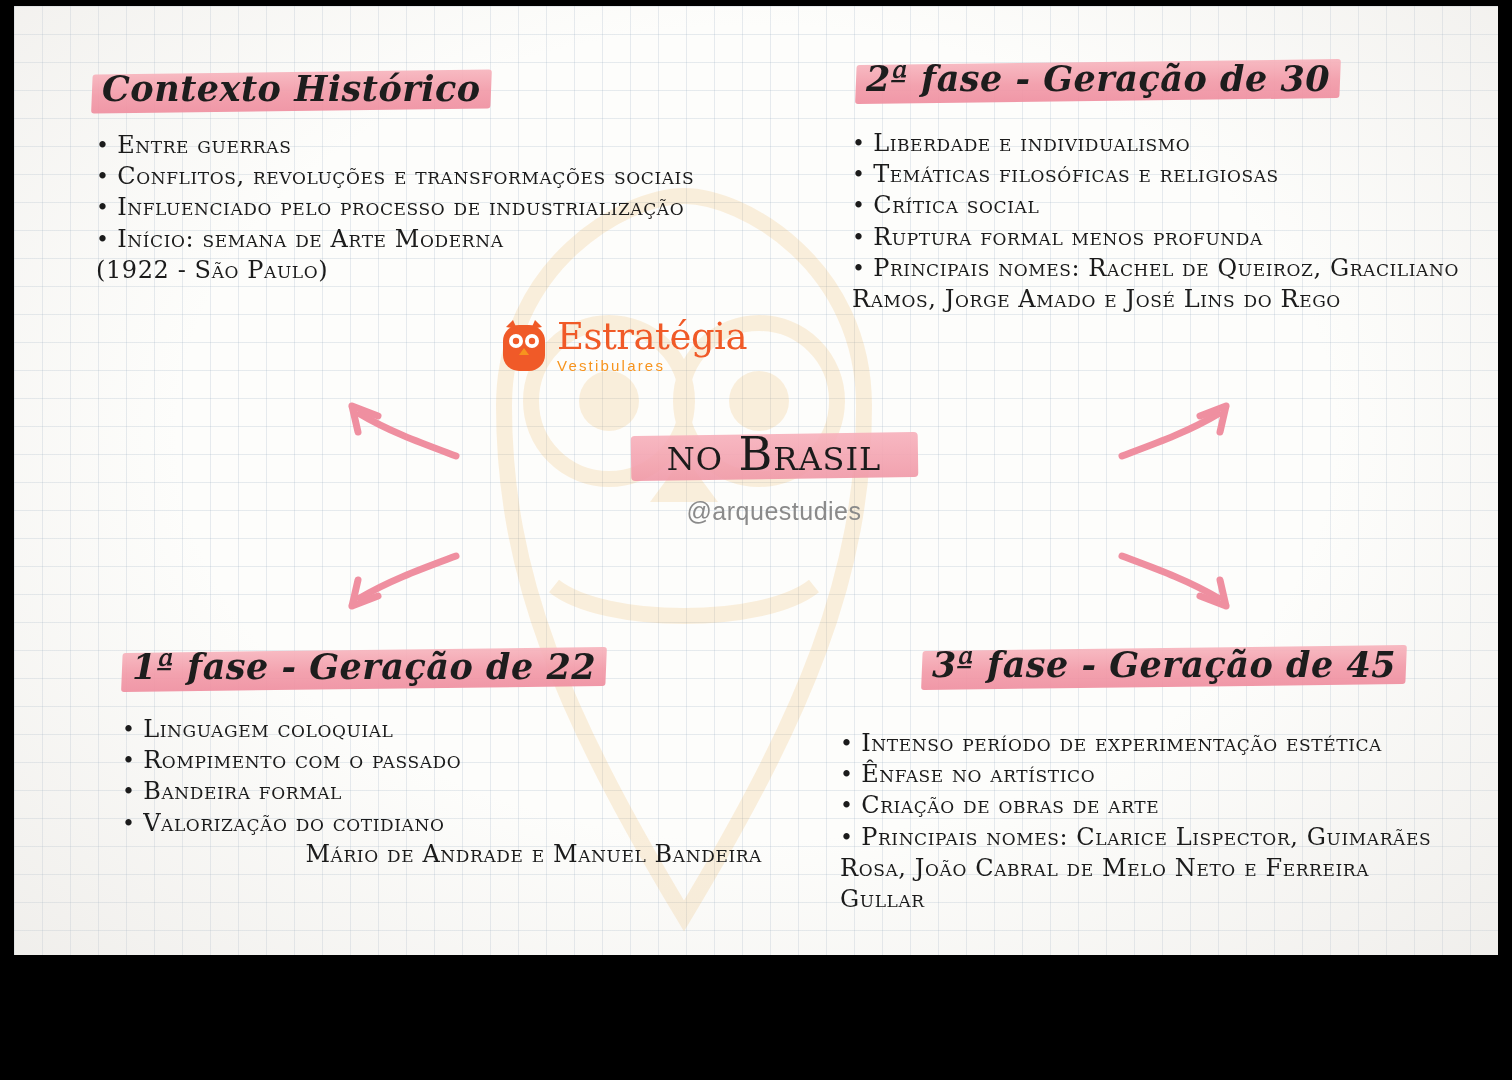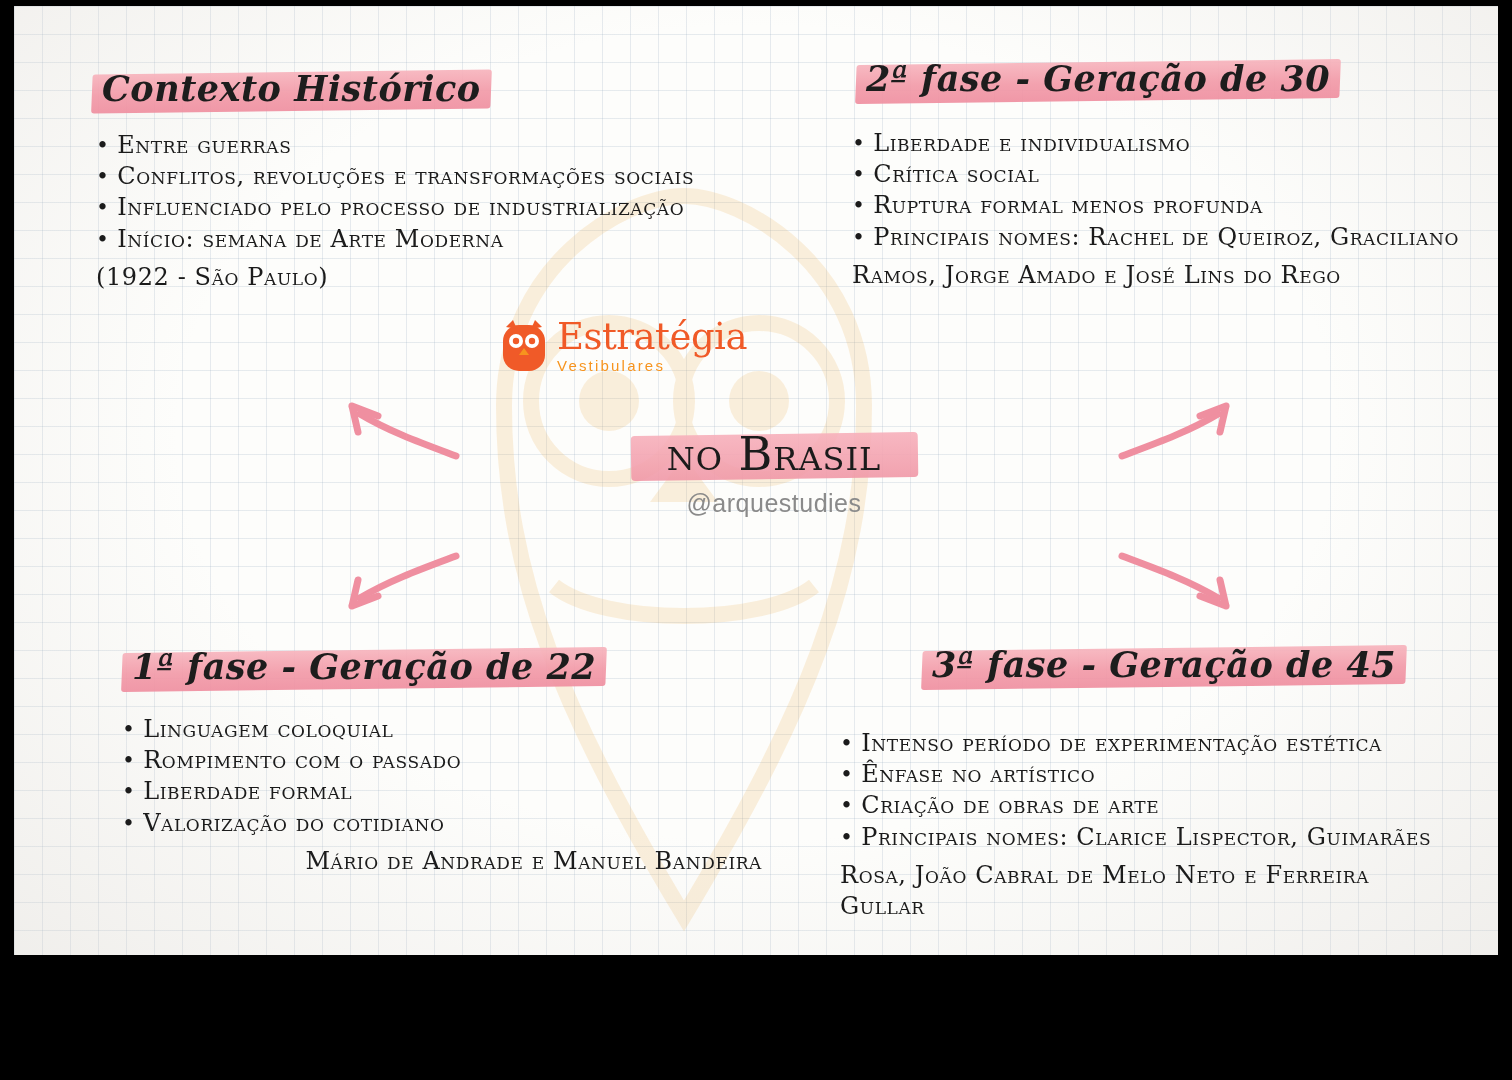--- a/index.html
+++ b/index.html
@@ -92,21 +92,20 @@
     font-variant: small-caps;
     letter-spacing: 0.6px;
     white-space: pre-wrap;
   }
   .notes .line.bullet::before {
     content: "• ";
     font-size: 22px;
   }
   .notes .line.cont {
     padding-left: 0px;
-    margin-top: 7px;
   }
 
   
   #title-block {
     position: absolute;
     left: 430px;
     top: 400px;
     width: 660px;
     text-align: center;
     z-index: 6;
@@ -165,21 +164,21 @@
     opacity: 0.9;
   }
   #subtitle {
     font-family: "DejaVu Serif", serif;
     font-size: 46px;
     font-variant: small-caps;
     color: #1b1b1b;
     letter-spacing: 1px;
   }
   #handle {
-    margin-top: 4px;
+    margin-top: 12px;
     font-family: "Liberation Sans", sans-serif;
     font-size: 25px;
     color: #8a8a8a;
     letter-spacing: 0.5px;
   }
 
   .arrow { position: absolute; z-index: 5; }
 </style>
 </head>
 <body>
@@ -207,20 +206,21 @@
     <div class="line bullet">Influenciado pelo processo de industrialização</div>
     <div class="line bullet">Início: semana de Arte Moderna</div>
     <div class="line cont">(1922 - São Paulo)</div>
   </div>
 
   <div class="heading" style="left:842px; top:50px;">
     <span class="hl">2ª fase - Geração de 30</span>
   </div>
   <div class="notes" style="left:838px; top:122px; width:610px;">
     <div class="line bullet">Liberdade e individualismo</div>
+    <div class="line bullet">Temáticas filosóficas e religiosas</div>
     <div class="line bullet">Crítica social</div>
     <div class="line bullet">Ruptura formal menos profunda</div>
     <div class="line bullet">Principais nomes: Rachel de Queiroz, Graciliano</div>
     <div class="line cont">Ramos, Jorge Amado e José Lins do Rego</div>
   </div>
 
   <div id="brand">
     <svg width="46" height="54" viewBox="0 0 46 54" xmlns="http://www.w3.org/2000/svg">
       <rect x="2" y="6" width="42" height="46" rx="16" fill="#f05a28"></rect>
       <circle cx="15" cy="22" r="7" fill="#ffffff"></circle>
@@ -263,21 +263,21 @@
     <path d="M8 10 C40 22 74 34 104 52" stroke="#ef8fa0" stroke-width="7" fill="none" stroke-linecap="round"></path>
     <path d="M112 60 L86 50 M112 60 L106 34" stroke="#ef8fa0" stroke-width="7" fill="none" stroke-linecap="round"></path>
   </svg>
 
   <div class="heading" style="left:108px; top:638px;">
     <span class="hl">1ª fase - Geração de 22</span>
   </div>
   <div class="notes" style="left:108px; top:708px; width:640px;">
     <div class="line bullet">Linguagem coloquial</div>
     <div class="line bullet">Rompimento com o passado</div>
-    <div class="line bullet">Liberdade formal</div>
+    <div class="line bullet">Bandeira formal</div>
     <div class="line bullet">Valorização do cotidiano</div>
     <div class="line cont" style="margin-left:-22px;text-align:right;">Mário de Andrade e Manuel Bandeira</div>
   </div>
 
   <div class="heading" style="left:908px; top:636px;">
     <span class="hl">3ª fase - Geração de 45</span>
   </div>
   <div class="notes" style="left:826px; top:722px; width:620px;">
     <div class="line bullet">Intenso período de experimentação estética</div>
     <div class="line bullet">Ênfase no artístico</div>

